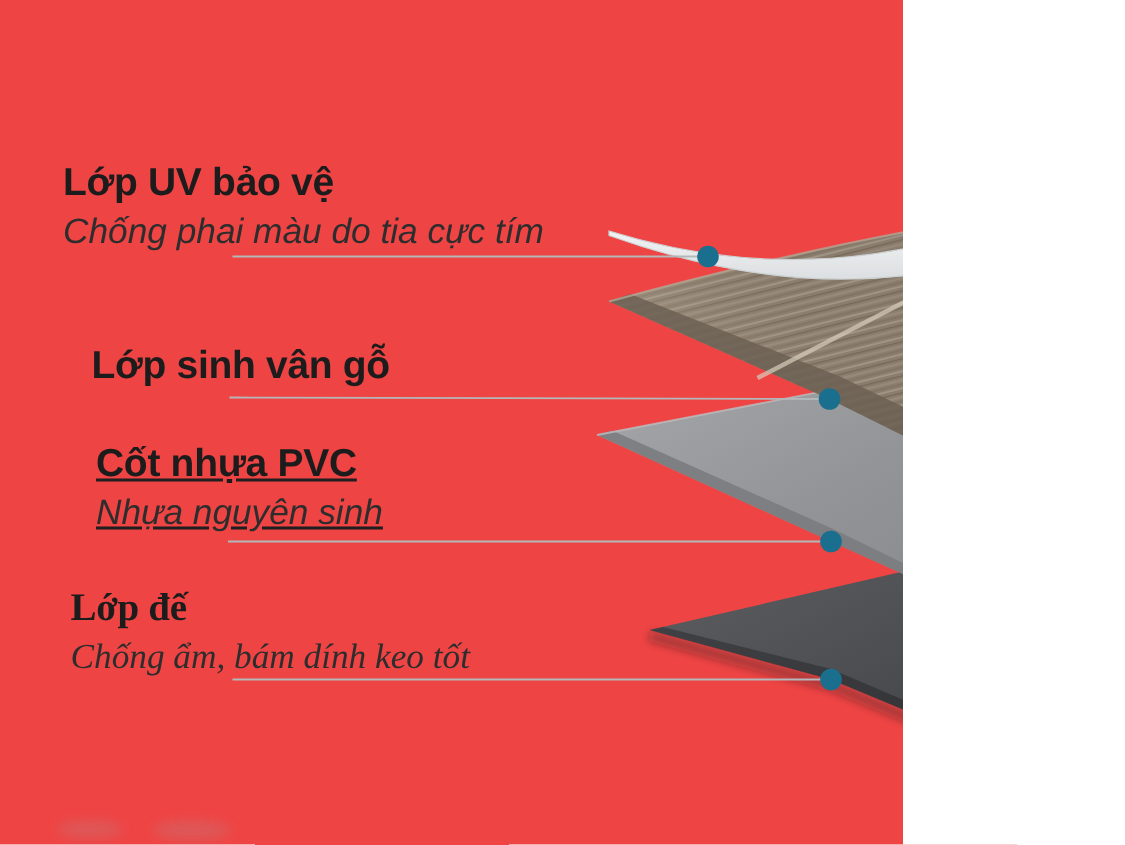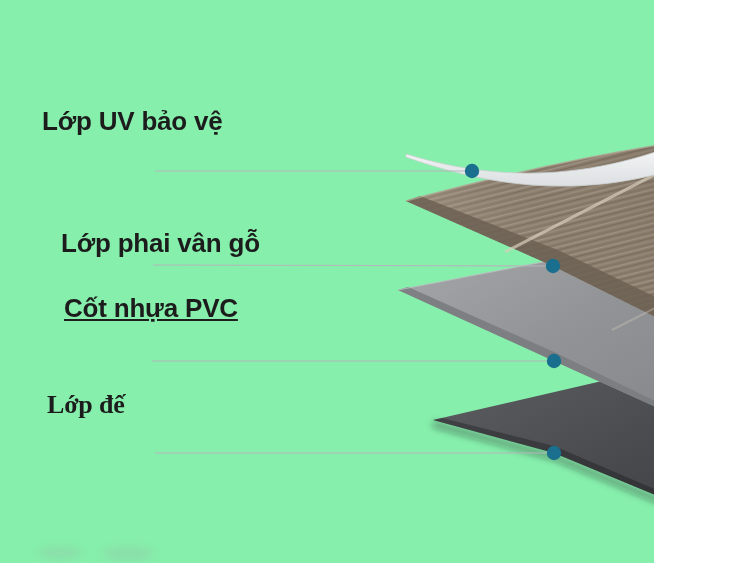--- a/index.html
+++ b/index.html
@@ -1,17 +1,17 @@
 <!DOCTYPE html>
 <html><head>
 <meta charset="utf-8">
 <style>
   html,body{margin:0;padding:0;background:#ffffff;}
   .stage{
-    position:relative;width:654px;height:563px;background:#86efac;overflow:hidden;
+    position:relative;width:602px;height:563px;background:#ef4444;overflow:hidden;
     font-family:"Liberation Sans","DejaVu Sans",sans-serif;color:#1f1f1f;
   }
   .diagram-svg{position:absolute;left:0;top:0;width:750px;height:563px;display:block;}
   .label{position:absolute;white-space:nowrap;}
   .label .t{font-weight:700;font-size:26px;line-height:1.18;letter-spacing:-0.2px;color:#1c1c1c;}
   .label .s{font-style:italic;font-size:23.5px;line-height:1.22;color:#2d2d2d;margin-top:3px;}
   #lbl-uv{left:42px;top:106px;}
   #lbl-film{left:61px;top:228px;}
   #lbl-core{left:64px;top:293px;text-decoration:underline;}
   #lbl-base{left:47px;top:390px;font-family:Liberation Serif, serif;}
@@ -94,30 +94,33 @@
     <g>
       <circle cx="472" cy="171" r="7.2" fill="#1a6f8e"></circle>
       <circle cx="553" cy="266" r="7.2" fill="#1a6f8e"></circle>
       <circle cx="554" cy="361" r="7.2" fill="#1a6f8e"></circle>
       <circle cx="554" cy="453" r="7.2" fill="#1a6f8e"></circle>
     </g>
   </svg>
 
   <div class="label" id="lbl-uv">
     <div class="t">Lớp UV bảo vệ</div>
+    <div class="s">Chống phai màu do tia cực tím</div>
   </div>
 
   <div class="label" id="lbl-film">
-    <div class="t">Lớp phai vân gỗ</div>
+    <div class="t">Lớp sinh vân gỗ</div>
     <div class="s"></div>
   </div>
 
   <div class="label" id="lbl-core">
     <div class="t">Cốt nhựa PVC</div>
+    <div class="s">Nhựa nguyên sinh</div>
   </div>
 
   <div class="label" id="lbl-base">
     <div class="t">Lớp đế</div>
+    <div class="s">Chống ẩm, bám dính keo tốt</div>
   </div>
 
   <div class="smudge" id="smudge1"></div>
   <div class="smudge" id="smudge2"></div>
 </div>
 
 </body></html>

